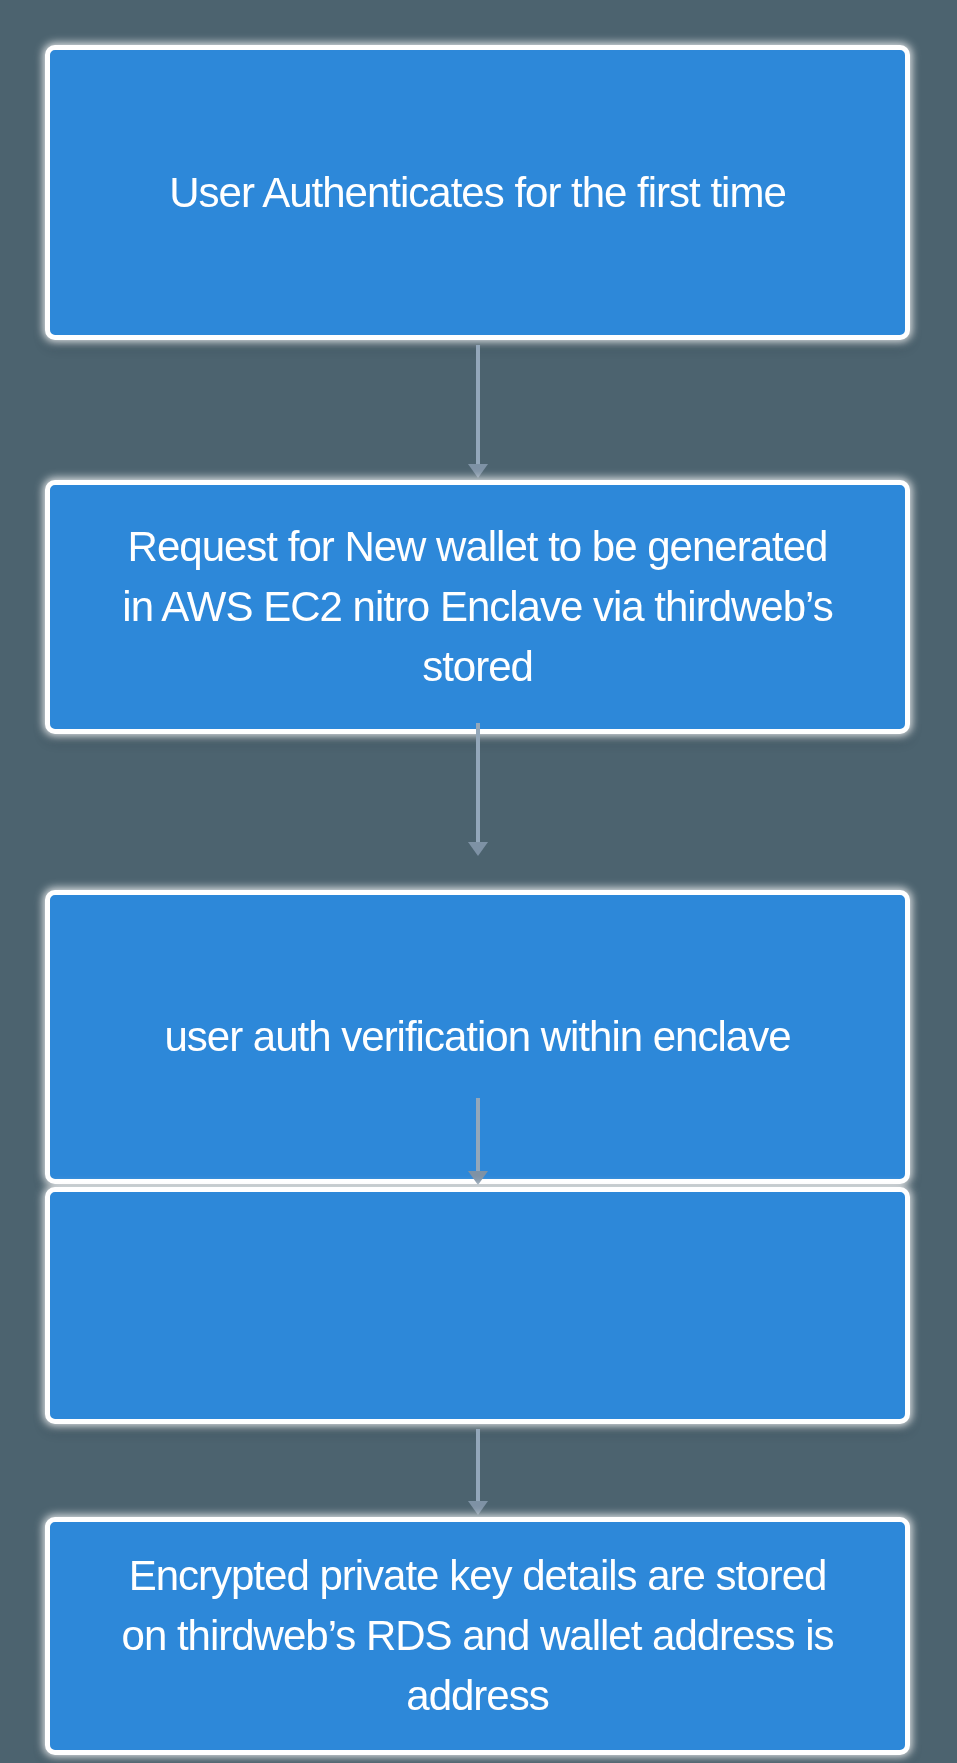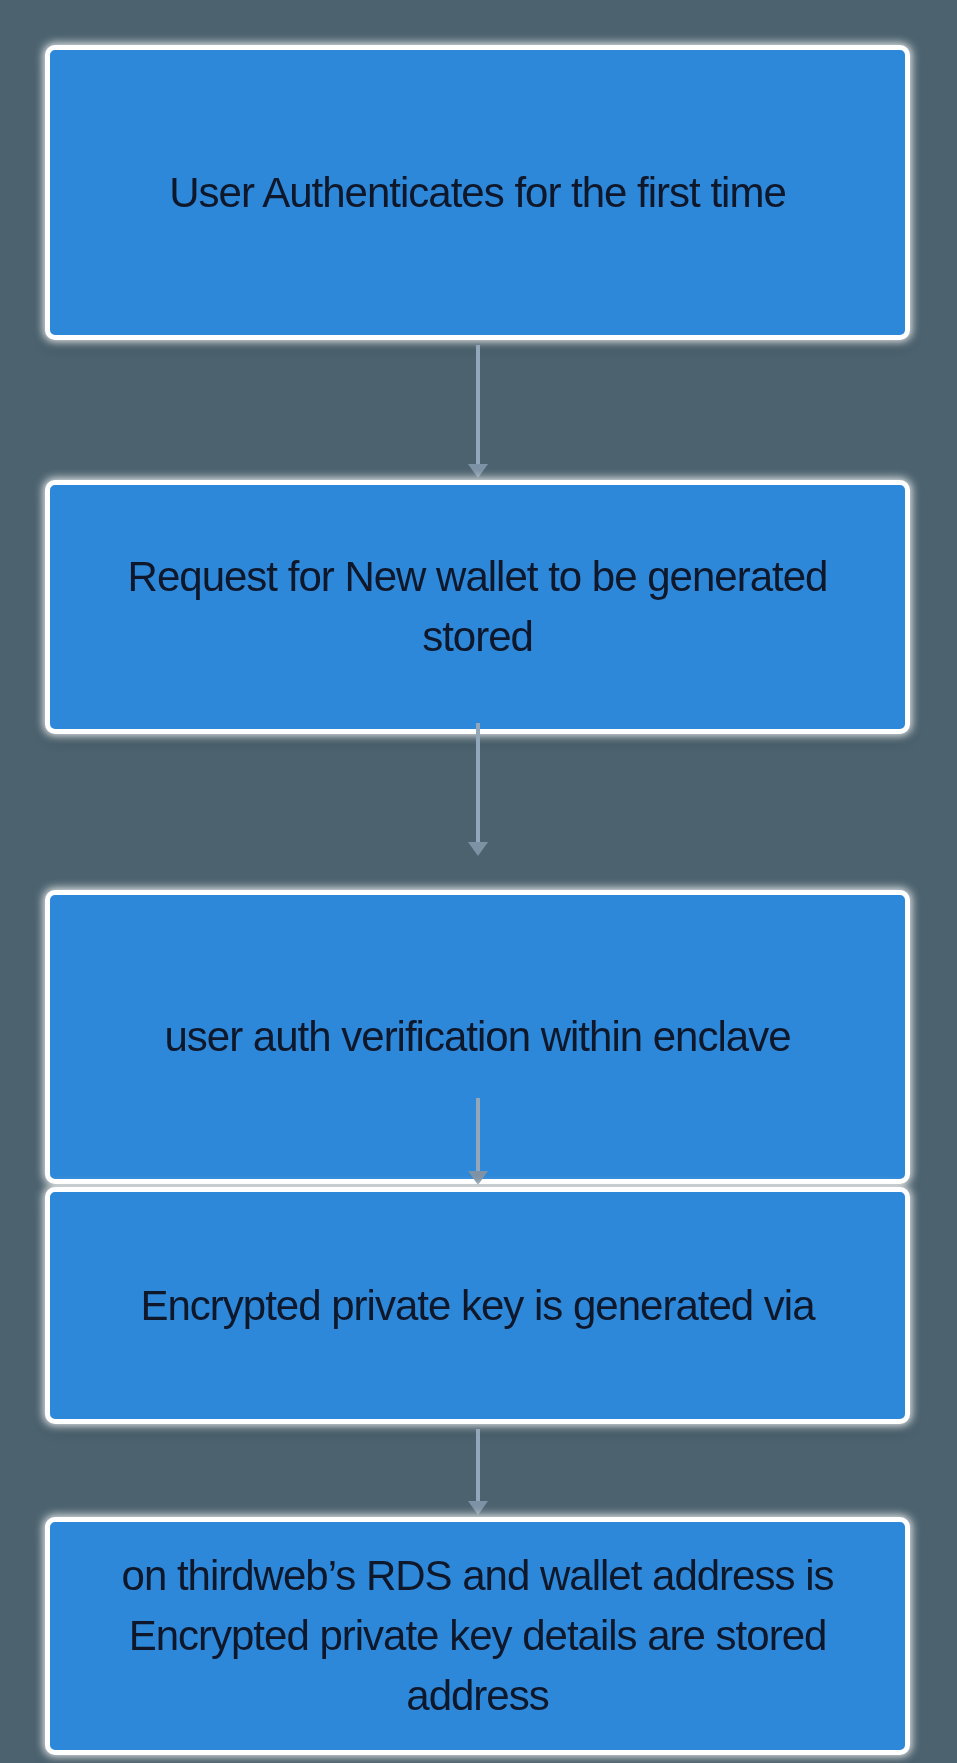--- a/index.html
+++ b/index.html
@@ -18,21 +18,21 @@
     box-sizing: border-box;
     background: #2D88D9;
     border: 5px solid #FFFFFF;
     border-radius: 10px;
     box-shadow: 0 0 9px 2px rgba(255,255,255,0.85), 0 7px 12px rgba(25,40,50,0.28);
     display: flex;
     flex-direction: column;
     justify-content: center;
     align-items: center;
     text-align: center;
-    color: #0f172a;
+    color: #ffffff;
     font-size: 42px;
     line-height: 60px;
     letter-spacing: -1px;
     font-weight: 500;
   }
   .nline { white-space: nowrap; }
   .connector {
     position: absolute;
     left: 45px;
     width: 865px;
@@ -65,45 +65,45 @@
     <div class="nline">User Authenticates for the first time</div>
   </div>
 
   <div class="connector" style="top:340px; height:140px">
     <div class="cline"></div>
     <div class="chead"></div>
   </div>
 
   <div class="node" style="top:480px; height:254px">
     <div class="nline">Request for New wallet to be generated</div>
+    <div class="nline">in AWS EC2 nitro Enclave via thirdweb’s</div>
     <div class="nline">stored</div>
   </div>
 
   <div class="connector" style="top:718px; height:140px">
     <div class="cline"></div>
     <div class="chead"></div>
   </div>
 
   <div class="node" style="top:890px; height:294px">
     <div class="nline">user auth verification within enclave</div>
   </div>
 
   <div class="connector" style="top:1093px; height:94px">
     <div class="cline"></div>
     <div class="chead"></div>
   </div>
 
   <div class="node" style="top:1187px; height:237px">
-    <div class="nline">Encrypted private key is generated via</div>
   </div>
 
   <div class="connector" style="top:1424px; height:93px">
     <div class="cline"></div>
     <div class="chead"></div>
   </div>
 
   <div class="node" style="top:1517px; height:238px">
+    <div class="nline">Encrypted private key details are stored</div>
     <div class="nline">on thirdweb’s RDS and wallet address is</div>
-    <div class="nline">Encrypted private key details are stored</div>
     <div class="nline">address</div>
   </div>
 
 </div>
 
 </body></html>

